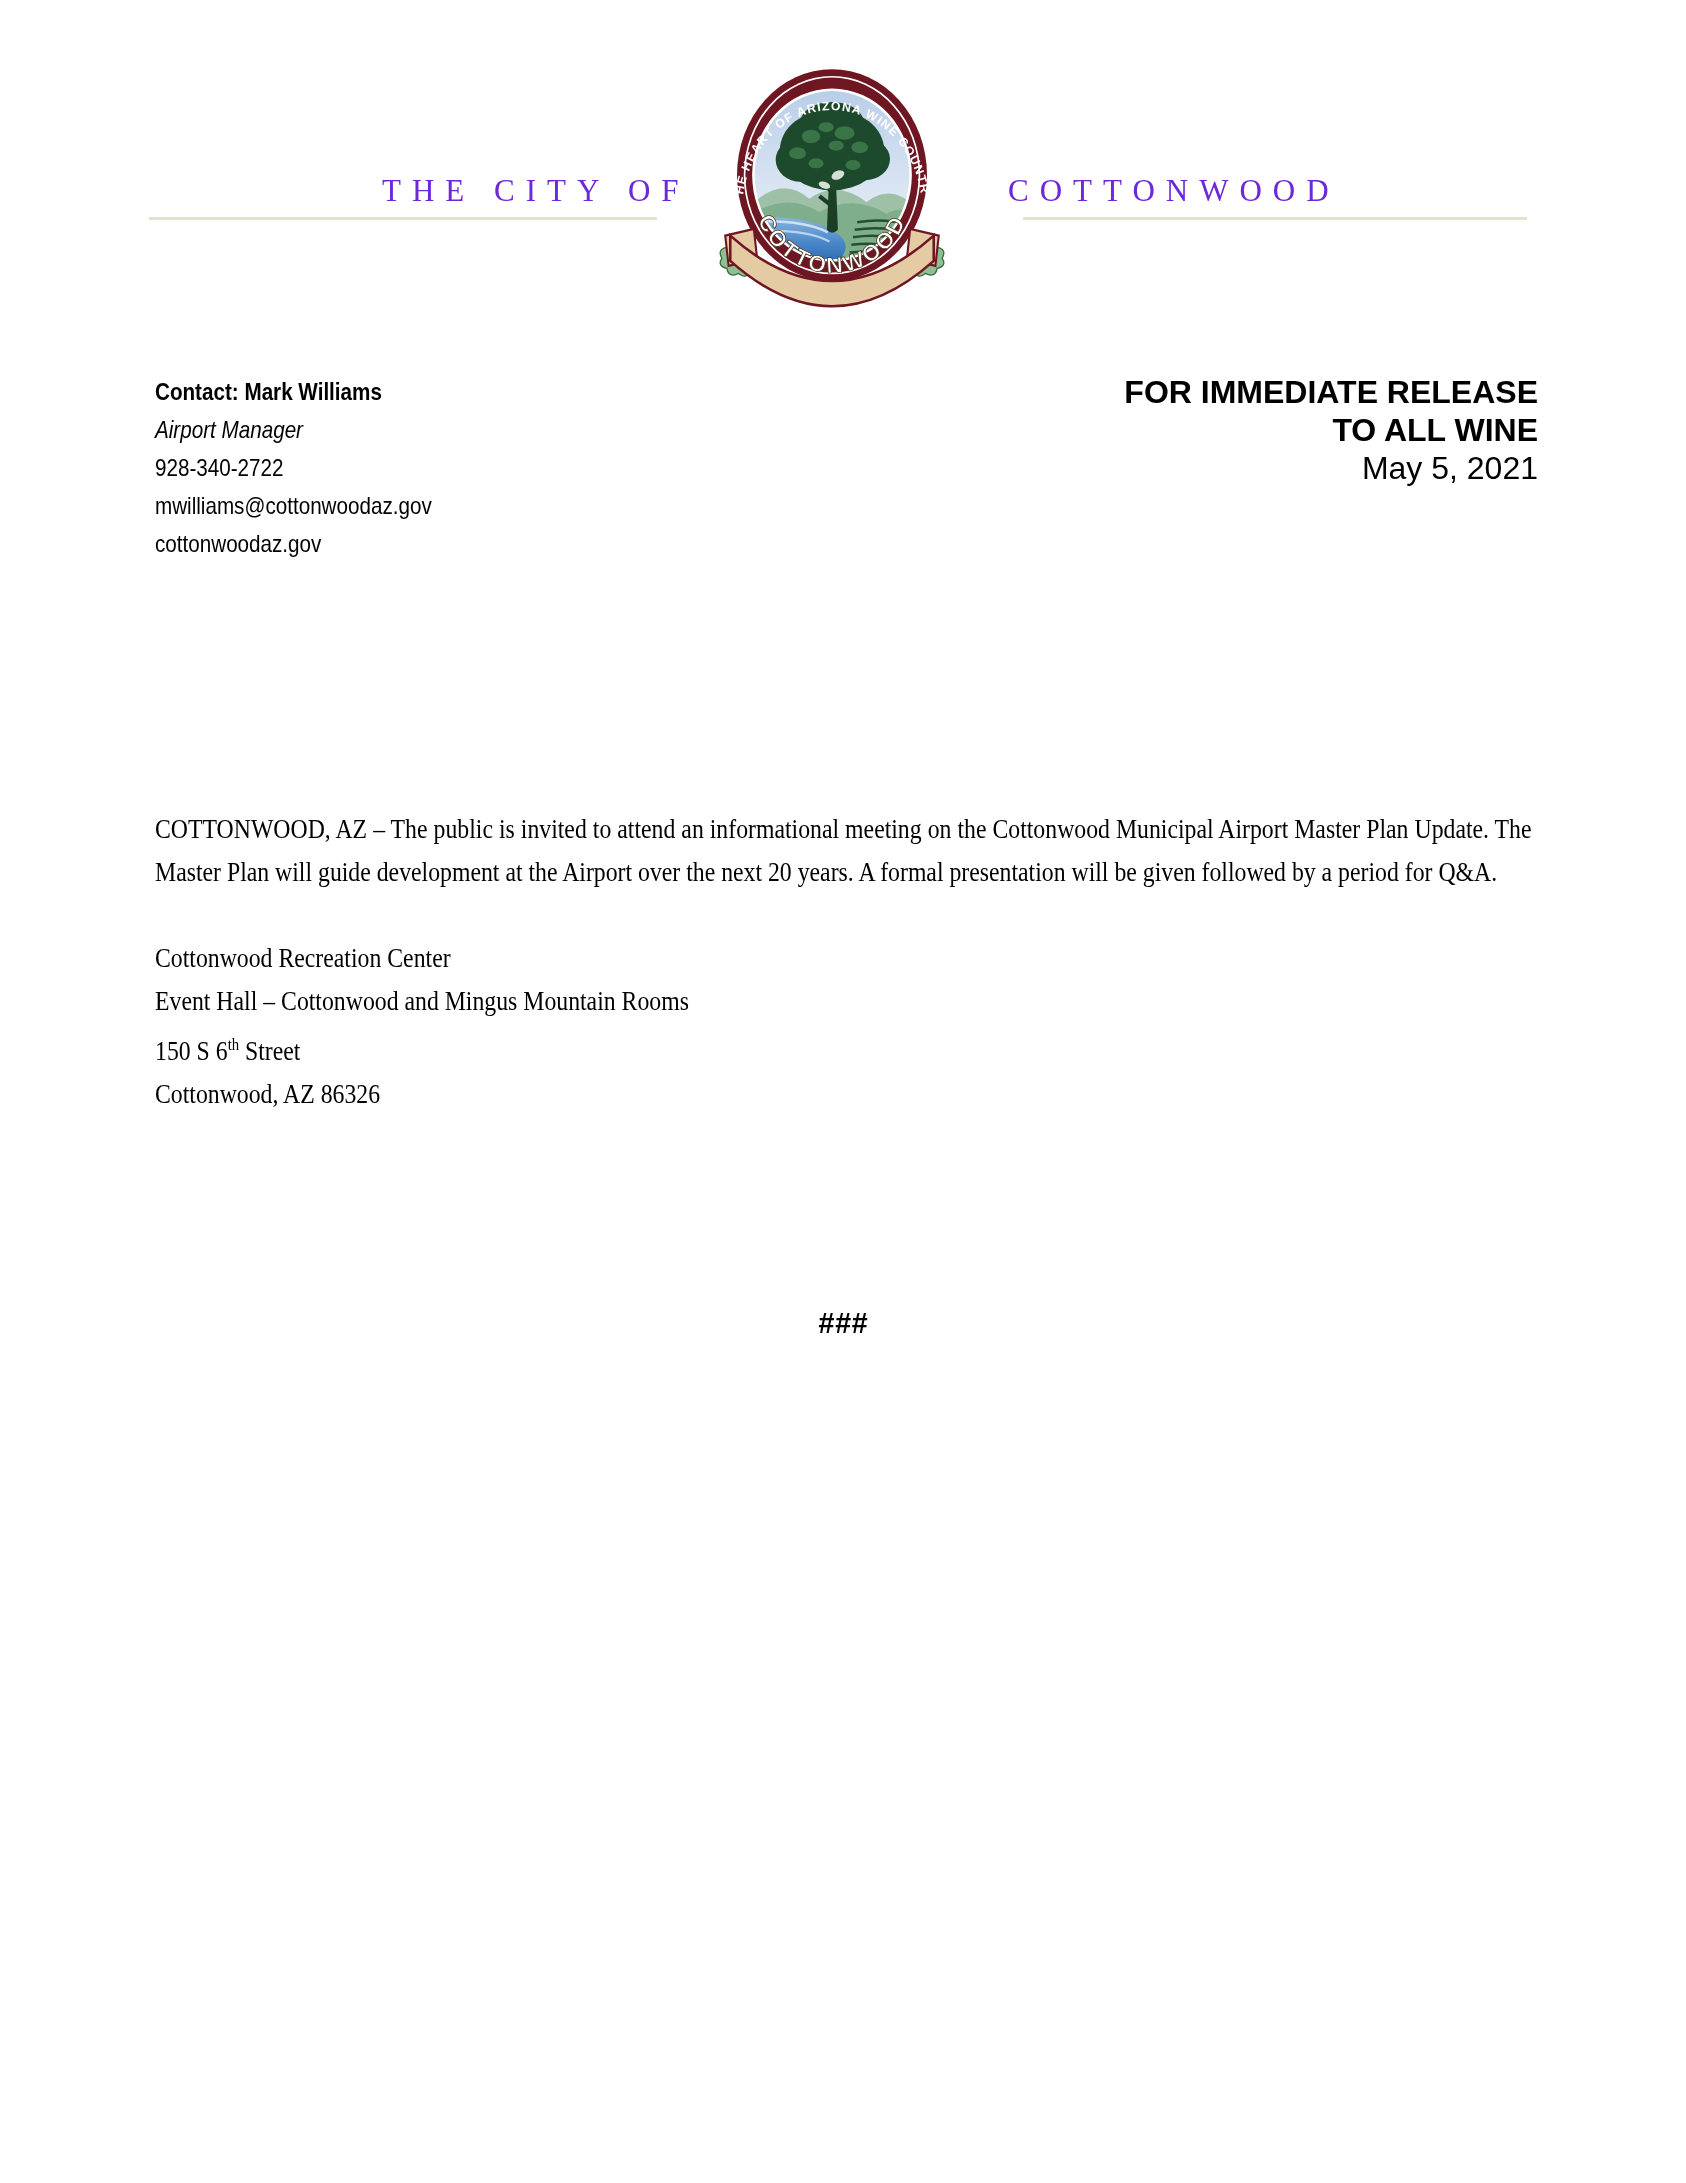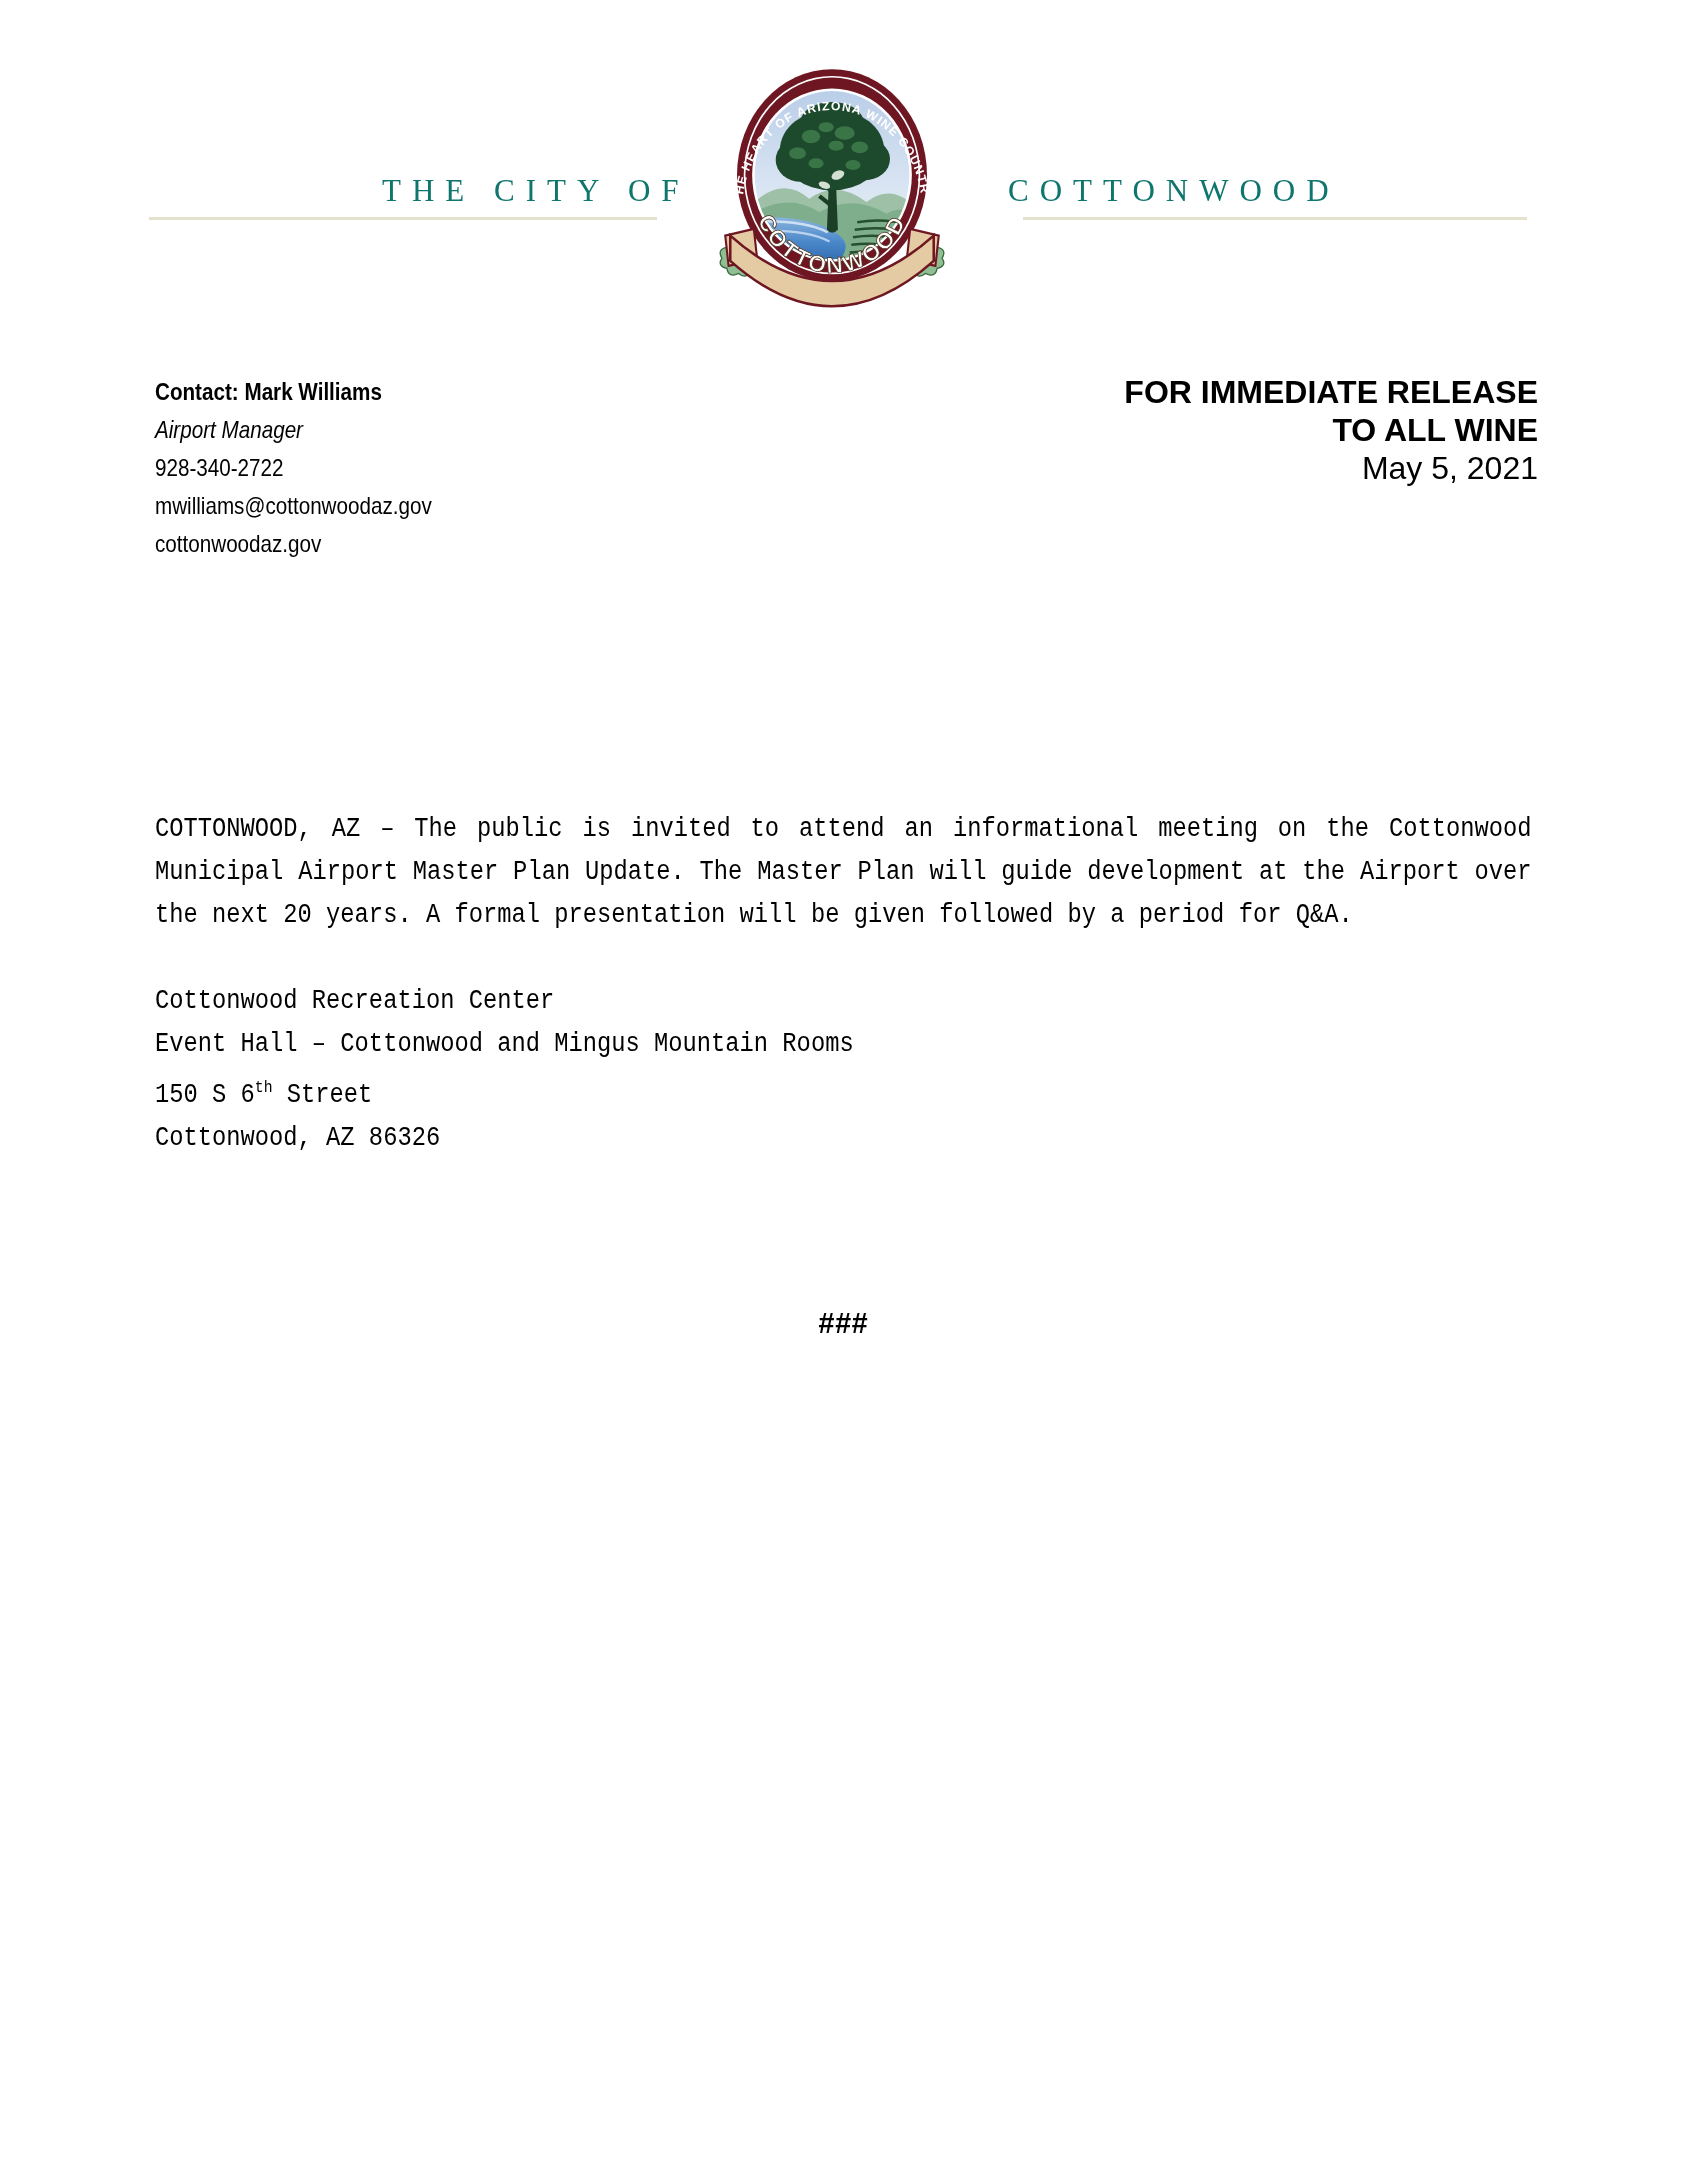--- a/index.html
+++ b/index.html
@@ -32,21 +32,21 @@
     height: 3.4px;
     background: #e4e2cd;
     top: 217px;
   }
   .lh-rule.left  { left: 149px;  width: 508px; }
   .lh-rule.right { left: 1023px; width: 504px; }
 
   .lh-word {
     position: absolute;
     top: 173px;
-    color: #0f766e;
+    color: #6d28d9;
     font-family: "Liberation Serif", serif;
     font-size: 31px;
     font-weight: 400;
     letter-spacing: 11px;
     white-space: nowrap;
   }
   .lh-word.left  { left: 382px; }
   .lh-word.right { left: 1008px; }
 
   
@@ -102,21 +102,21 @@
     display: block;
     transform: scaleX(0.87);
   }
 
   
   .body-area {
     position: absolute;
     left: 155px;
     top: 808px;
     width: 1377px;
-    font-family: Liberation Mono, monospace;
+    font-family: Liberation Serif, serif;
     font-size: 27px;
     line-height: 43px;
   }
   .body-area p {
     margin: 0 0 43px 0;
   }
   .body-area p.just { text-align: justify; }
   .body-area .sq {
     display: block;
     transform: scaleX(0.88);

